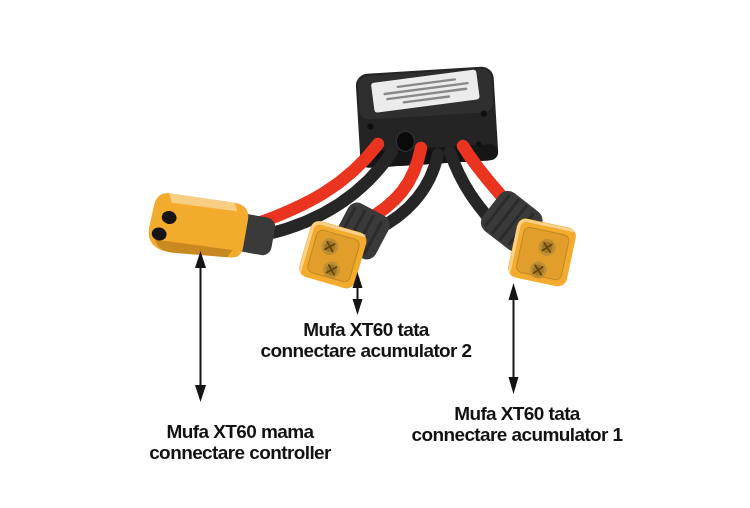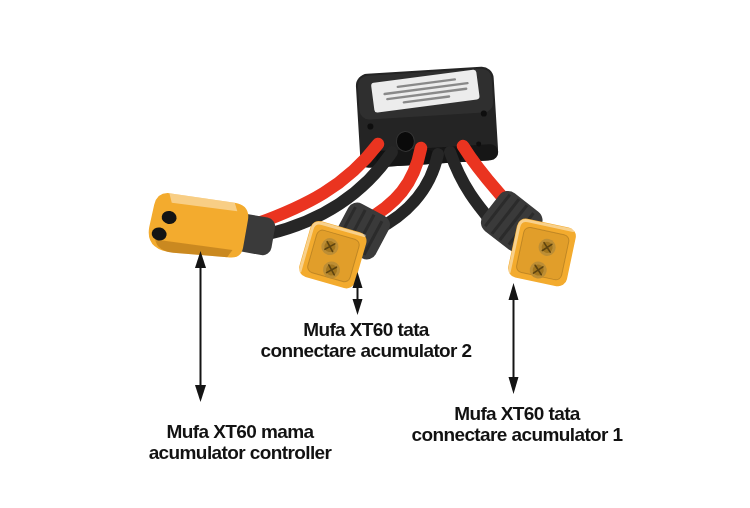--- a/index.html
+++ b/index.html
@@ -139,21 +139,21 @@
     </g>
   </svg>
 
   <div class="caption cap-mid">
     <div>Mufa XT60 tata</div>
     <div>connectare acumulator 2</div>
   </div>
 
   <div class="caption cap-left">
     <div>Mufa XT60 mama</div>
-    <div>acumulator controller</div>
+    <div>connectare controller</div>
   </div>
 
   <div class="caption cap-right">
     <div>Mufa XT60 tata</div>
     <div>connectare acumulator 1</div>
   </div>
 
 </div>
 
 </body></html>

